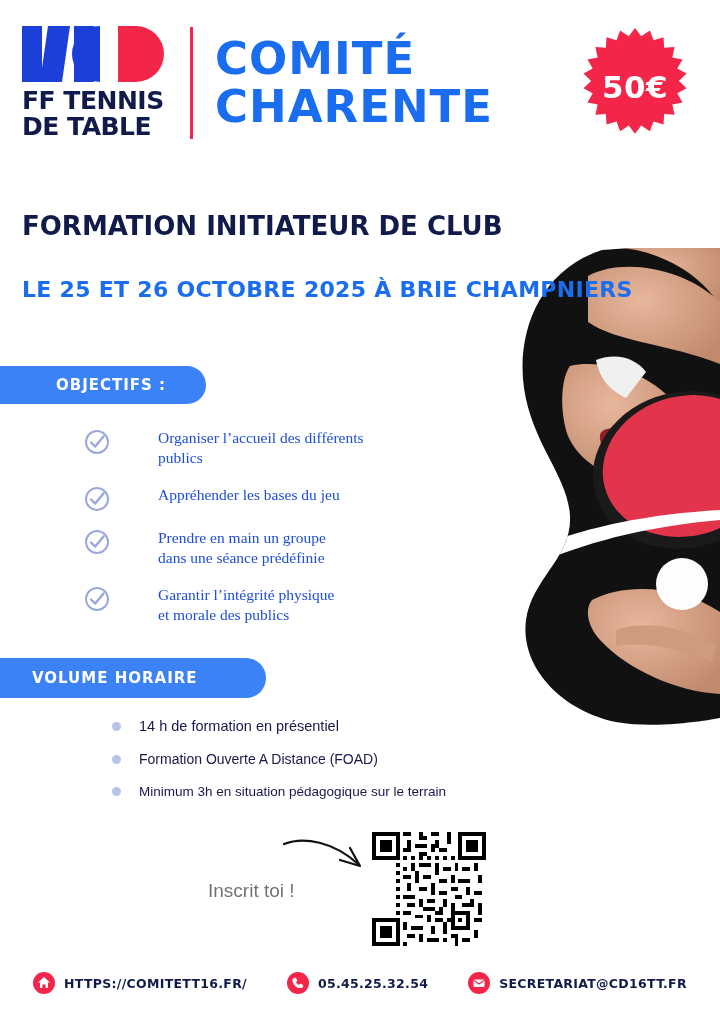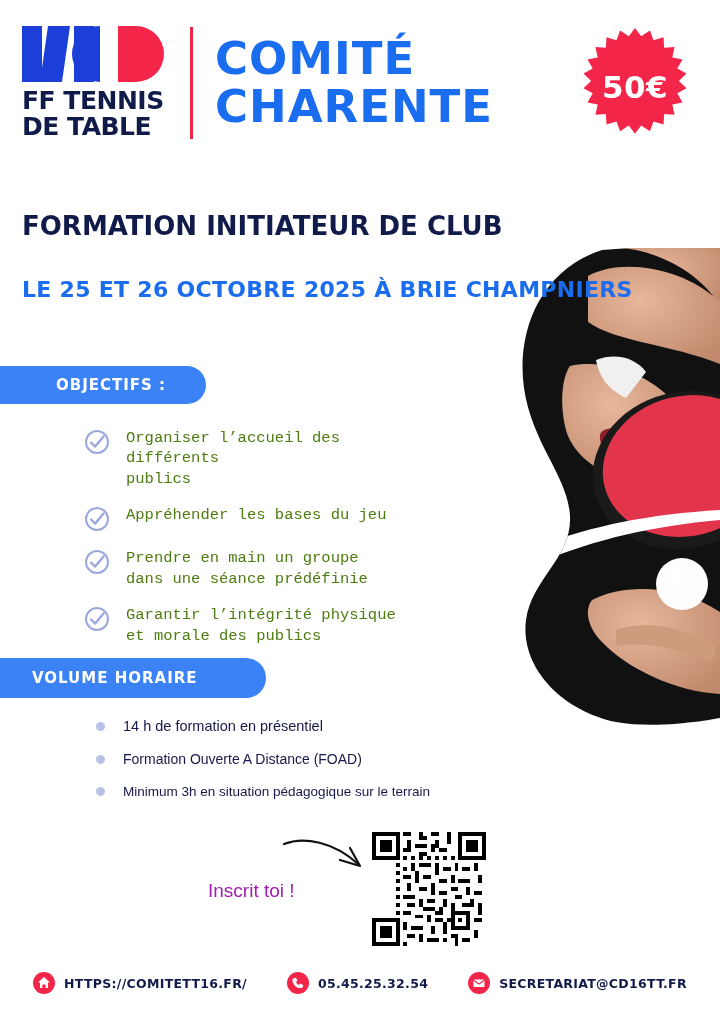--- a/index.html
+++ b/index.html
@@ -163,31 +163,32 @@
     margin-bottom: 16px;
   }
   .check-icon {
     flex: 0 0 auto;
     width: 26px;
     height: 26px;
     margin-right: 16px;
     margin-top: 1px;
   }
   .obj-text {
-    font-family: Liberation Mono, monospace;
+    font-family: Liberation Serif, serif;
     font-size: 15.5px;
     line-height: 1.32;
-    color: #4d7c0f;
+    color: #1d4ed8;
     white-space: pre-line;
+    margin-left: 32px;
   }
 
   
   .volume {
     position: absolute;
-    left: 96px;
+    left: 112px;
     top: 718px;
     width: 470px;
     text-align: right;
   }
   .vol-item {
     display: flex;
     align-items: center;
     margin-bottom: 17px;
   }
   .dot-icon {
@@ -206,21 +207,21 @@
   .vol-item:nth-child(2) .vol-text { font-size: 14px; }
   .vol-item:nth-child(3) .vol-text { font-size: 13.5px; }
 
   
   .inscrit-text {
     position: absolute;
     left: 208px;
     top: 880px;
     font-family: "Liberation Sans", sans-serif;
     font-size: 19px;
-    color: #a21caf;
+    color: #737373;
   }
   .arrow-svg {
     position: absolute;
     left: 282px;
     top: 838px;
   }
   .qr-wrap {
     position: absolute;
     left: 372px;
     top: 832px;

